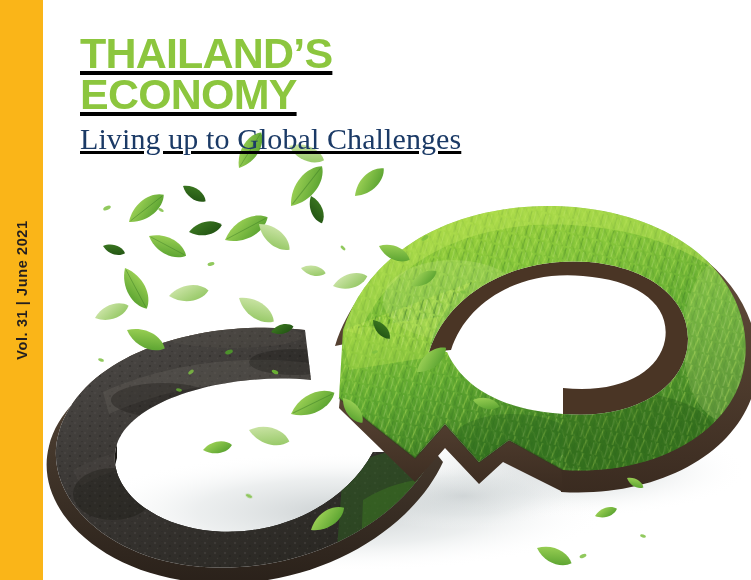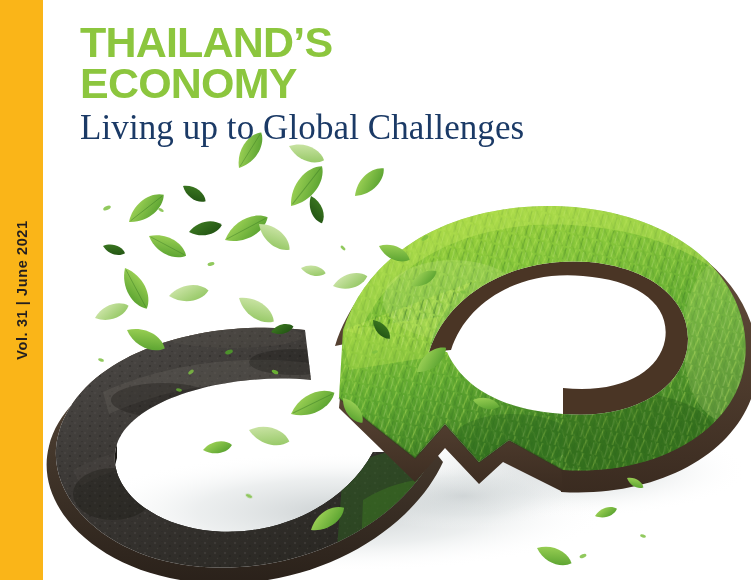--- a/index.html
+++ b/index.html
@@ -51,37 +51,38 @@
     height: 580px;
     overflow: hidden;
     z-index: 5;
   }
   #art svg { display: block; }
 
   
   #headline {
     position: absolute;
     left: 80px;
-    top: 22px;
+    top: 33px;
     z-index: 60;
     width: 630px;
+    text-decoration: underline;
   }
   .t-line {
     font-family: "Liberation Sans", sans-serif;
     font-weight: 700;
     font-size: 43px;
     line-height: 41px;
     letter-spacing: -0.8px;
     color: #8cc63e;
     white-space: nowrap;
     text-transform: uppercase;
   }
   #subtitle {
     font-family: "Liberation Serif", serif;
-    font-size: 35px;
+    font-size: 30px;
     line-height: 38px;
     letter-spacing: 0.1px;
     color: #1b3a66;
     margin-top: 5px;
     white-space: nowrap;
   }
 </style>
 </head>
 <body>
 

